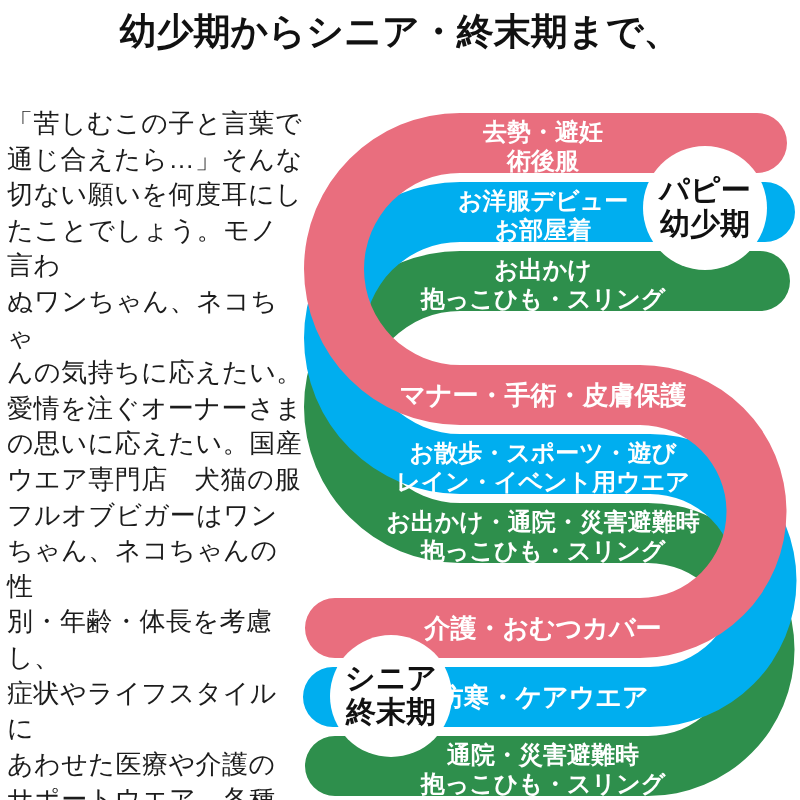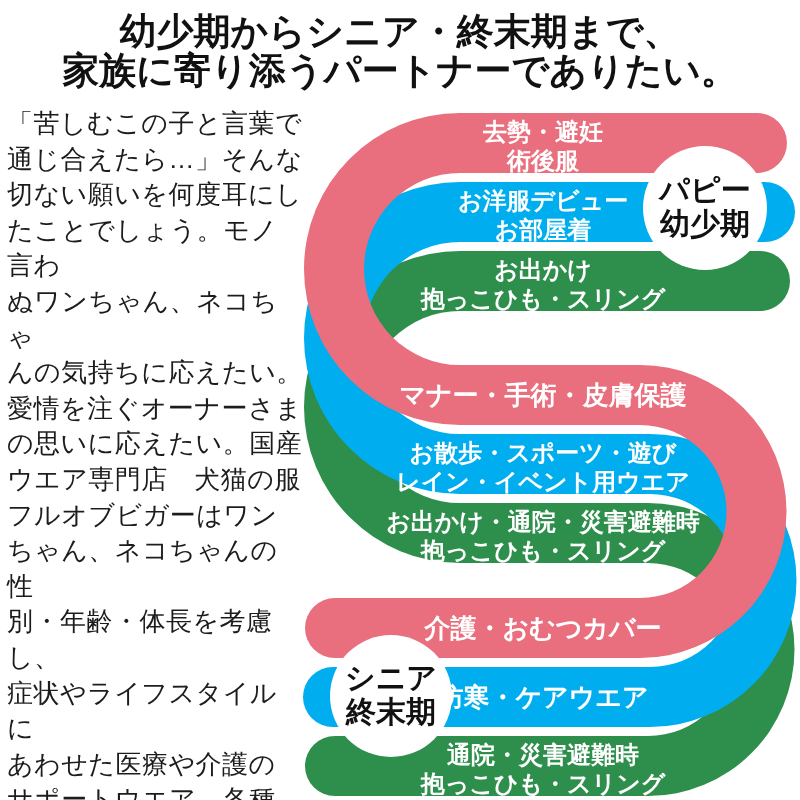--- a/index.html
+++ b/index.html
@@ -64,21 +64,20 @@
     text-anchor: middle;
   }
 </style>
 </head>
 <body>
 
 <div id="stage">
 
   <div class="title-block">
     <div>幼少期からシニア・終末期まで、</div>
-    <div>家族に寄り添うパートナーでありたい。</div>
   </div>
 
   <div class="intro-text">「苦しむこの子と言葉で
 通じ合えたら…」そんな
 切ない願いを何度耳にし
 たことでしょう。モノ言わ
 ぬワンちゃん、ネコちゃ
 んの気持ちに応えたい。
 愛情を注ぐオーナーさま
 の思いに応えたい。国産

